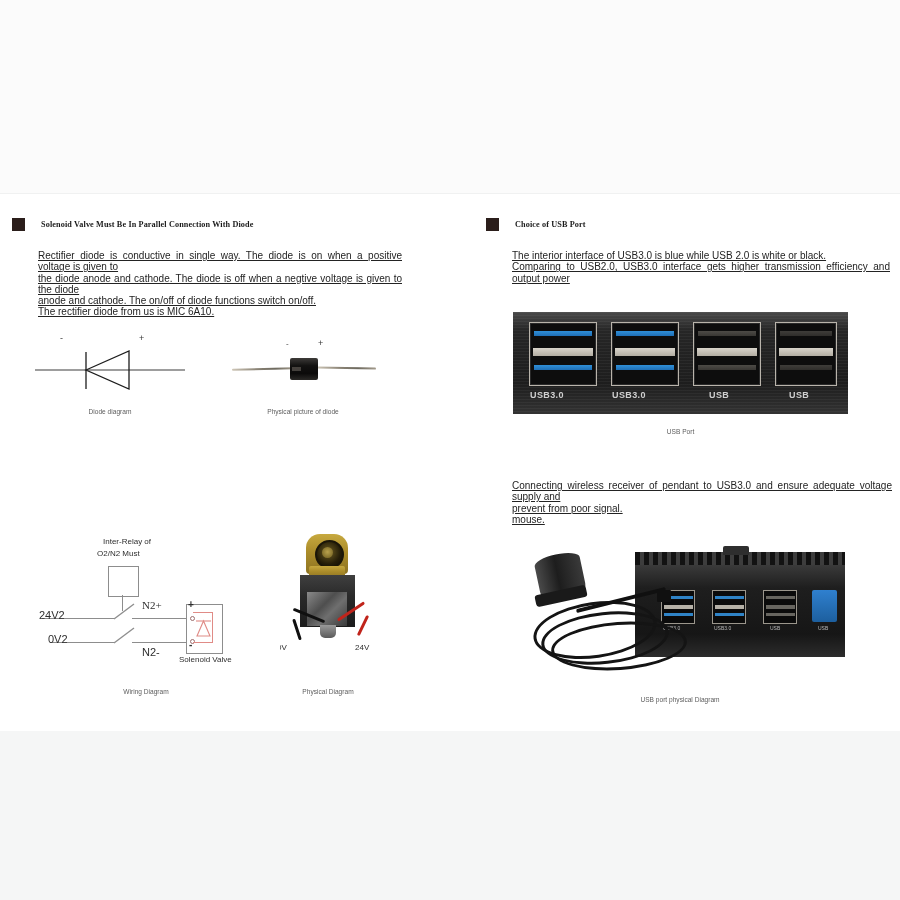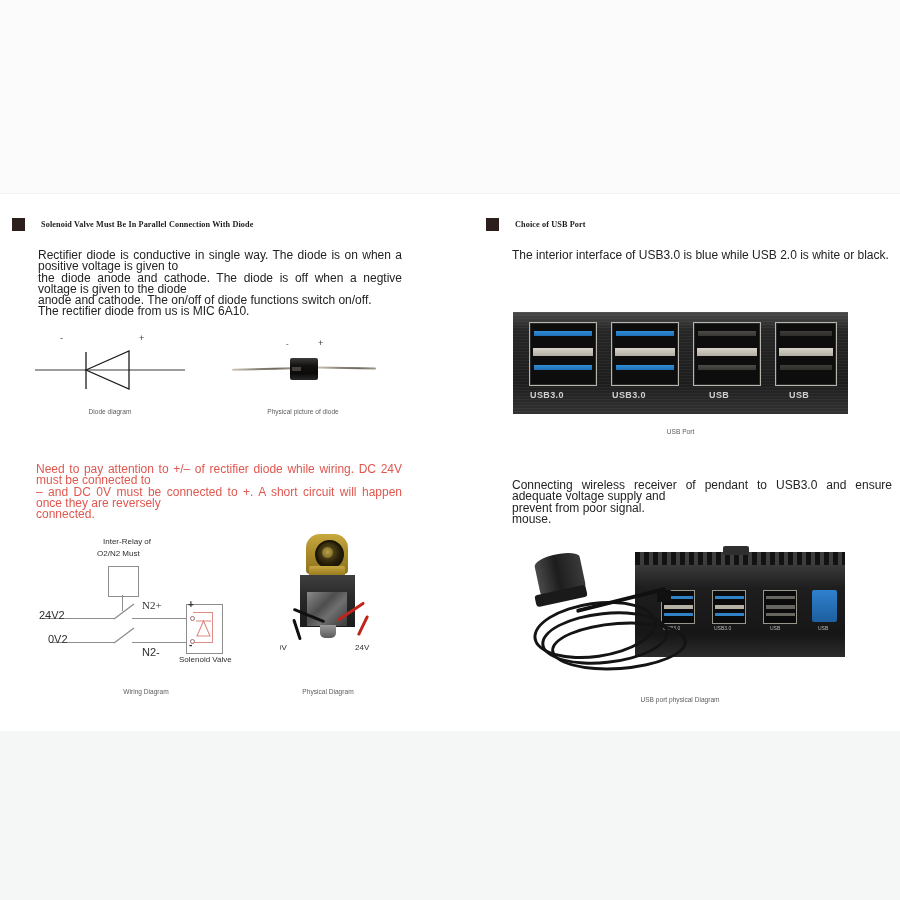--- a/index.html
+++ b/index.html
@@ -59,24 +59,25 @@
     font-size: 8.2px;
     font-weight: bold;
     color: #1a1a1a;
     letter-spacing: .12px;
     white-space: nowrap;
   }
 
   
   .para {
     position: absolute;
-    font-size: 12px;
+    font-size: 10px;
     line-height: 11.3px;
     color: #232323;
     text-align: justify;
+    text-decoration: underline;
   }
   .para.red { color: #e0574f; }
   .para .ln { display: block; }
 
   
   .caption {
     position: absolute;
     font-size: 6.6px;
     color: #5d5d5d;
     text-align: center;
@@ -316,25 +317,20 @@
       <span class="sign" style="left:58px; top:0px; font-size:8px;">-</span>
       <span class="sign" style="left:90px; top:-1px; font-size:9px;">+</span>
       <div class="diode-lead" style="left:4px; top:28px; width:62px; transform:rotate(-1.2deg);"></div>
       <div class="diode-lead" style="left:88px; top:27px; width:60px; transform:rotate(1.2deg);"></div>
       <div class="diode-body" style="left:62px; top:18px; width:28px; height:22px;"></div>
       <div class="diode-band" style="left:64px; top:27px; width:9px; height:4px;"></div>
     </div>
 
     <div class="caption" style="left:228px; top:214px; width:150px;">Physical picture of diode</div>
 
-    <div class="para red" style="left:36px; top:270px; width:366px;">
-      <span class="ln">Need to pay attention to +/– of rectifier diode while wiring. DC 24V must be connected to</span>
-      <span class="ln">– and DC 0V must be connected to +. A short circuit will happen once they are reversely</span>
-      <span class="ln">connected.</span>
-    </div>
 
     <div class="fig" style="left:20px; top:340px; width:250px; height:160px;">
 
       <span class="wtext small" style="left:77px; top:4px;padding-left:6px;">Inter-Relay of</span>
       <span class="wtext small" style="left:77px; top:16px;">O2/N2 Must</span>
 
       <div class="relay-box" style="left:88px; top:32px; width:29px; height:29px;"></div>
       <div class="wline v" style="left:102px; top:61px; height:16px;"></div>
 
       <div class="wline h" style="left:22px; top:84px; width:72px;"></div>
@@ -391,20 +387,21 @@
 
   <div class="col-right">
 
     <div class="sec-head" style="left:26px; top:24px;">
       <span class="sec-bullet"></span>
       <span class="sec-title" style="margin-left:16px;">Choice of USB Port</span>
     </div>
 
     <div class="para" style="left:52px; top:56px; width:378px;">
       <span class="ln">The interior interface of USB3.0 is blue while USB 2.0 is white or black.</span>
+      <span class="ln">Comparing to USB2.0, USB3.0 interface gets higher transmission efficiency and output power</span>
     </div>
 
     <div class="photo usb-panel" style="left:53px; top:118px; width:335px; height:102px;">
 
       <div class="usb-stack" style="left:16px; top:10px; width:66px; height:62px;">
         <div class="usb-contact blue" style="left:4px; right:4px; top:8px;"></div>
         <div class="usb-tongue" style="top:25px; height:8px;"></div>
         <div class="usb-contact blue" style="left:4px; right:4px; top:42px;"></div>
       </div>
       <div class="usb-stack" style="left:98px; top:10px; width:66px; height:62px;">

